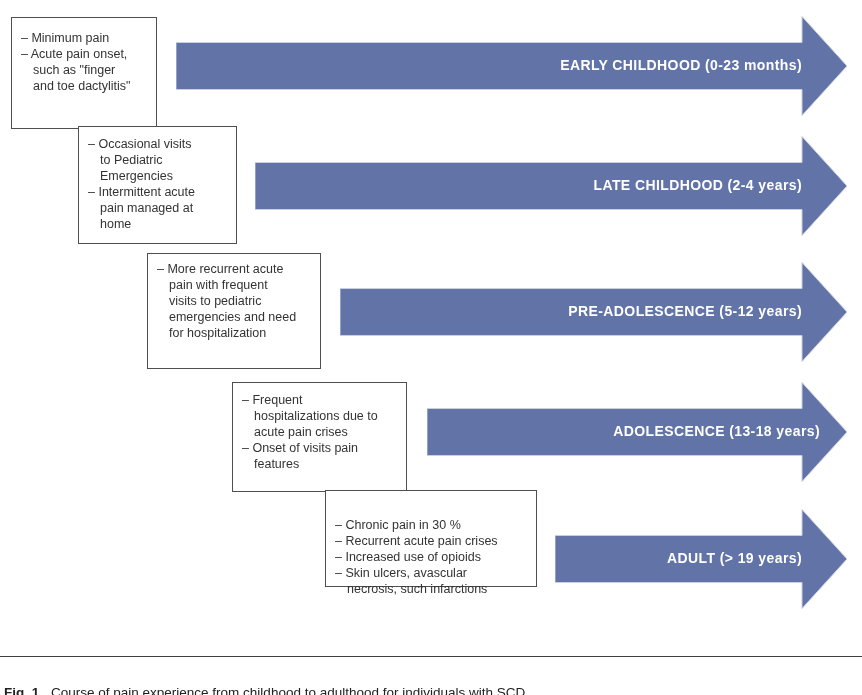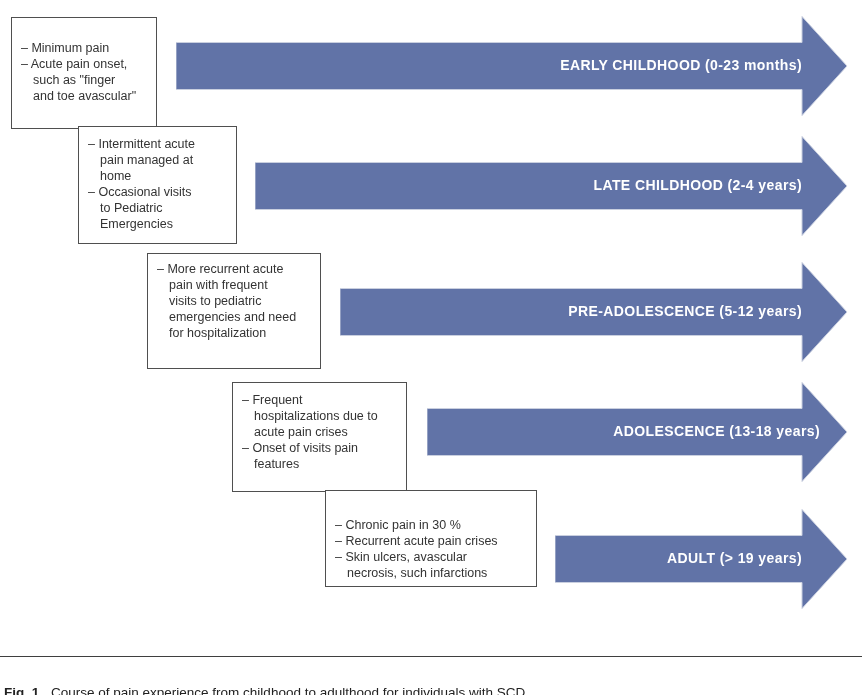--- a/index.html
+++ b/index.html
@@ -76,41 +76,41 @@
     margin-right: 8px;
   }
 </style>
 </head>
 <body>
 
 <div id="figure">
 
   
   <div class="stage">
-    <div class="note-box" style="left:11px; top:17px; width:146px; height:112px; padding-top:22px;">
+    <div class="note-box" style="left:11px; top:17px; width:146px; height:112px; padding-top:12px;">
       <div class="bullet">– Minimum pain</div>
       <div class="bullet">– Acute pain onset,
 such as "finger
-and toe avascular"</div>
+and toe dactylitis"</div>
     </div>
     <svg class="arrow-svg" style="left:176px; top:15.5px;" width="672" height="100" aria-hidden="true">
       <polygon points="0,26.5 626,26.5 626,0.5 671,50 626,99.5 626,73.5 0,73.5"></polygon>
     </svg>
     <div class="arrow-label" style="left:176px; top:54px; width:626px;">EARLY CHILDHOOD (0-23 months)</div>
   </div>
 
   
   <div class="stage">
     <div class="note-box" style="left:78px; top:126px; width:159px; height:118px; padding-top:9px;">
+      <div class="bullet">– Occasional visits
+to Pediatric
+Emergencies</div>
       <div class="bullet">– Intermittent acute
 pain managed at
 home</div>
-      <div class="bullet">– Occasional visits
-to Pediatric
-Emergencies</div>
     </div>
     <svg class="arrow-svg" style="left:255px; top:135.5px;" width="593" height="100" aria-hidden="true">
       <polygon points="0,26.5 547,26.5 547,0.5 592,50 547,99.5 547,73.5 0,73.5"></polygon>
     </svg>
     <div class="arrow-label" style="left:255px; top:174px; width:547px;">LATE CHILDHOOD (2-4 years)</div>
   </div>
 
   
   <div class="stage">
     <div class="note-box" style="left:147px; top:253px; width:174px; height:116px; padding-top:7px;">
@@ -139,20 +139,21 @@
       <polygon points="0,26.5 375,26.5 375,0.5 420,50 375,99.5 375,73.5 0,73.5"></polygon>
     </svg>
     <div class="arrow-label" style="left:445px; top:420px; width:375px;">ADOLESCENCE (13-18 years)</div>
   </div>
 
   
   <div class="stage">
     <div class="note-box" style="left:325px; top:490px; width:212px; height:97px; padding-top:26px;">
       <div class="bullet">– Chronic pain in 30 %</div>
       <div class="bullet">– Recurrent acute pain crises</div>
+      <div class="bullet">– Increased use of opioids</div>
       <div class="bullet">– Skin ulcers, avascular
 necrosis, such infarctions</div>
     </div>
     <svg class="arrow-svg" style="left:555px; top:508.5px;" width="293" height="100" aria-hidden="true">
       <polygon points="0,26.5 247,26.5 247,0.5 292,50 247,99.5 247,73.5 0,73.5"></polygon>
     </svg>
     <div class="arrow-label" style="left:555px; top:547px; width:247px;">ADULT (&gt; 19 years)</div>
   </div>
 
   

